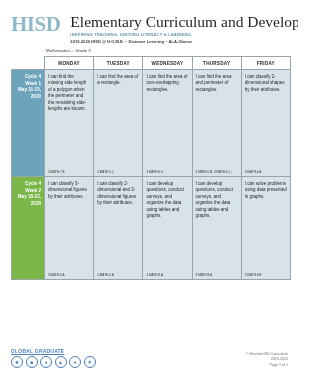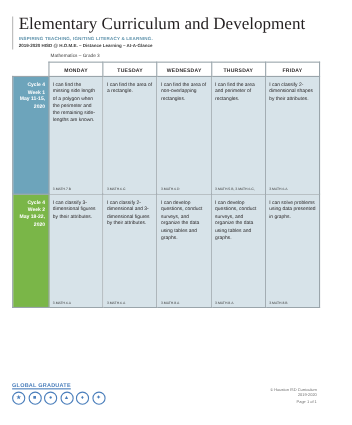--- a/index.html
+++ b/index.html
@@ -83,20 +83,21 @@
     position:absolute;right:10px;bottom:18px;text-align:right;
     font-size:3.6px;line-height:5.4px;color:#6d6d6d;
   }
 </style>
 </head>
 <body>
 
 <div class="page">
 
   <div class="header">
+    <div class="logo">HISD</div>
     <div class="rule"></div>
     <div class="titlewrap">
       <div class="apptitle">Elementary Curriculum and Development</div>
       <div class="tagline">INSPIRING TEACHING, IGNITING LITERACY &amp; LEARNING.</div>
       <div class="docline">2019-2020 HISD @ H.O.M.E. – Distance Learning – At-A-Glance</div>
     </div>
   </div>
   <div class="gradeline">Mathematics – Grade 3</div>
 
   <div class="tablewrap">

